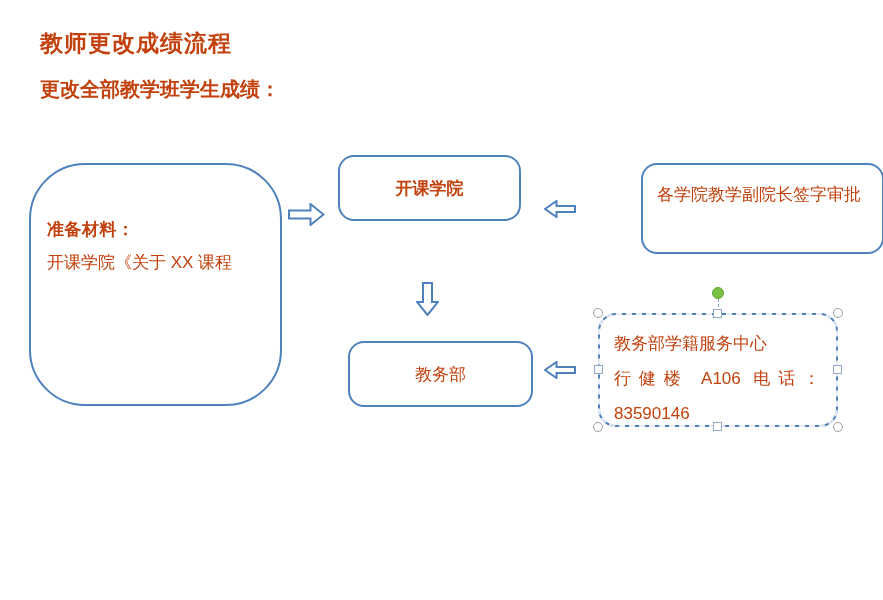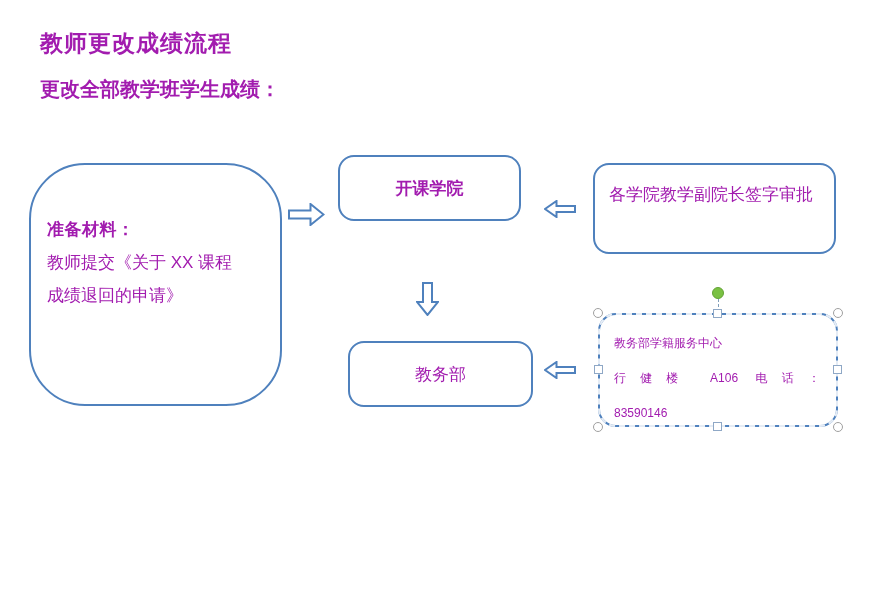--- a/index.html
+++ b/index.html
@@ -1,34 +1,34 @@
 <!DOCTYPE html>
 <html><head>
 <meta charset="utf-8">
 <style>
   html,body{margin:0;padding:0;background:#fff;}
   #canvas{
     position:relative;width:883px;height:600px;background:#ffffff;
-    font-family:"Liberation Sans","DejaVu Sans",sans-serif;color:#a21caf;
+    font-family:"Liberation Sans","DejaVu Sans",sans-serif;color:#c2410c;
     overflow:hidden;
   }
   .abs{position:absolute;}
   .page-title{left:40px;top:28px;font-size:23px;font-weight:bold;letter-spacing:1px;}
   .page-subtitle{left:40px;top:76px;font-size:20px;font-weight:bold;}
   .shape{
     position:absolute;border:2px solid #4f81bd;background:#ffffff;box-sizing:border-box;
   }
   .big-round{border-radius:56px;}
   .node{border-radius:16px;display:flex;align-items:center;justify-content:center;
     font-size:17px;}
   .materials-text{position:absolute;left:16px;right:10px;top:48px;font-size:17px;line-height:33px;}
   .materials-text b{font-weight:bold;letter-spacing:0.5px;}
   .vice-dean-text{padding:10px 12px 0 14px;font-size:17px;line-height:39px;
-    align-items:flex-start;justify-content:flex-start;display:block;}
-  .svc-text{position:absolute;left:14px;right:16px;top:11px;font-size:12px;line-height:35px;}
+    align-items:flex-start;justify-content:flex-start;display:block;margin-left:48px;}
+  .svc-text{position:absolute;left:14px;right:16px;top:11px;font-size:17px;line-height:35px;}
   .svc-justify{text-align:justify;text-align-last:justify;}
   .arrow{position:absolute;}
   .arrow svg{display:block;}
   
   .marquee{position:absolute;inset:-2px;border:2px dashed rgba(255,255,255,0.85);
     border-radius:18px;pointer-events:none;}
   .handle-circle{position:absolute;width:10px;height:10px;border-radius:50%;
     background:#fff;border:1px solid #a0a0a0;box-sizing:border-box;}
   .handle-square{position:absolute;width:9px;height:9px;background:#fff;
     border:1px solid #8fa8c6;box-sizing:border-box;}
@@ -41,22 +41,21 @@
 <body>
 
 <div id="canvas">
 
   <div class="abs page-title">教师更改成绩流程</div>
   <div class="abs page-subtitle">更改全部教学班学生成绩：</div>
 
   <div class="shape big-round" style="left:29px;top:163px;width:253px;height:243px;">
     <div class="materials-text">
       <div><b>准备材料：</b></div>
-      <div>教师提交《关于 XX 课程</div>
-      <div>成绩退回的申请》</div>
+      <div>开课学院《关于 XX 课程</div>
     </div>
   </div>
 
   <div class="arrow" style="left:288px;top:203px;">
     <svg width="37" height="23" viewBox="0 0 37 23">
       <polygon points="1,7.5 22.5,7.5 22.5,1 35.5,11.5 22.5,22 22.5,15.5 1,15.5" fill="#ffffff" stroke="#4f81bd" stroke-width="2" stroke-linejoin="miter"></polygon>
     </svg>
   </div>
 
   <div class="shape node" style="left:338px;top:155px;width:183px;height:66px;font-weight:bold;">

